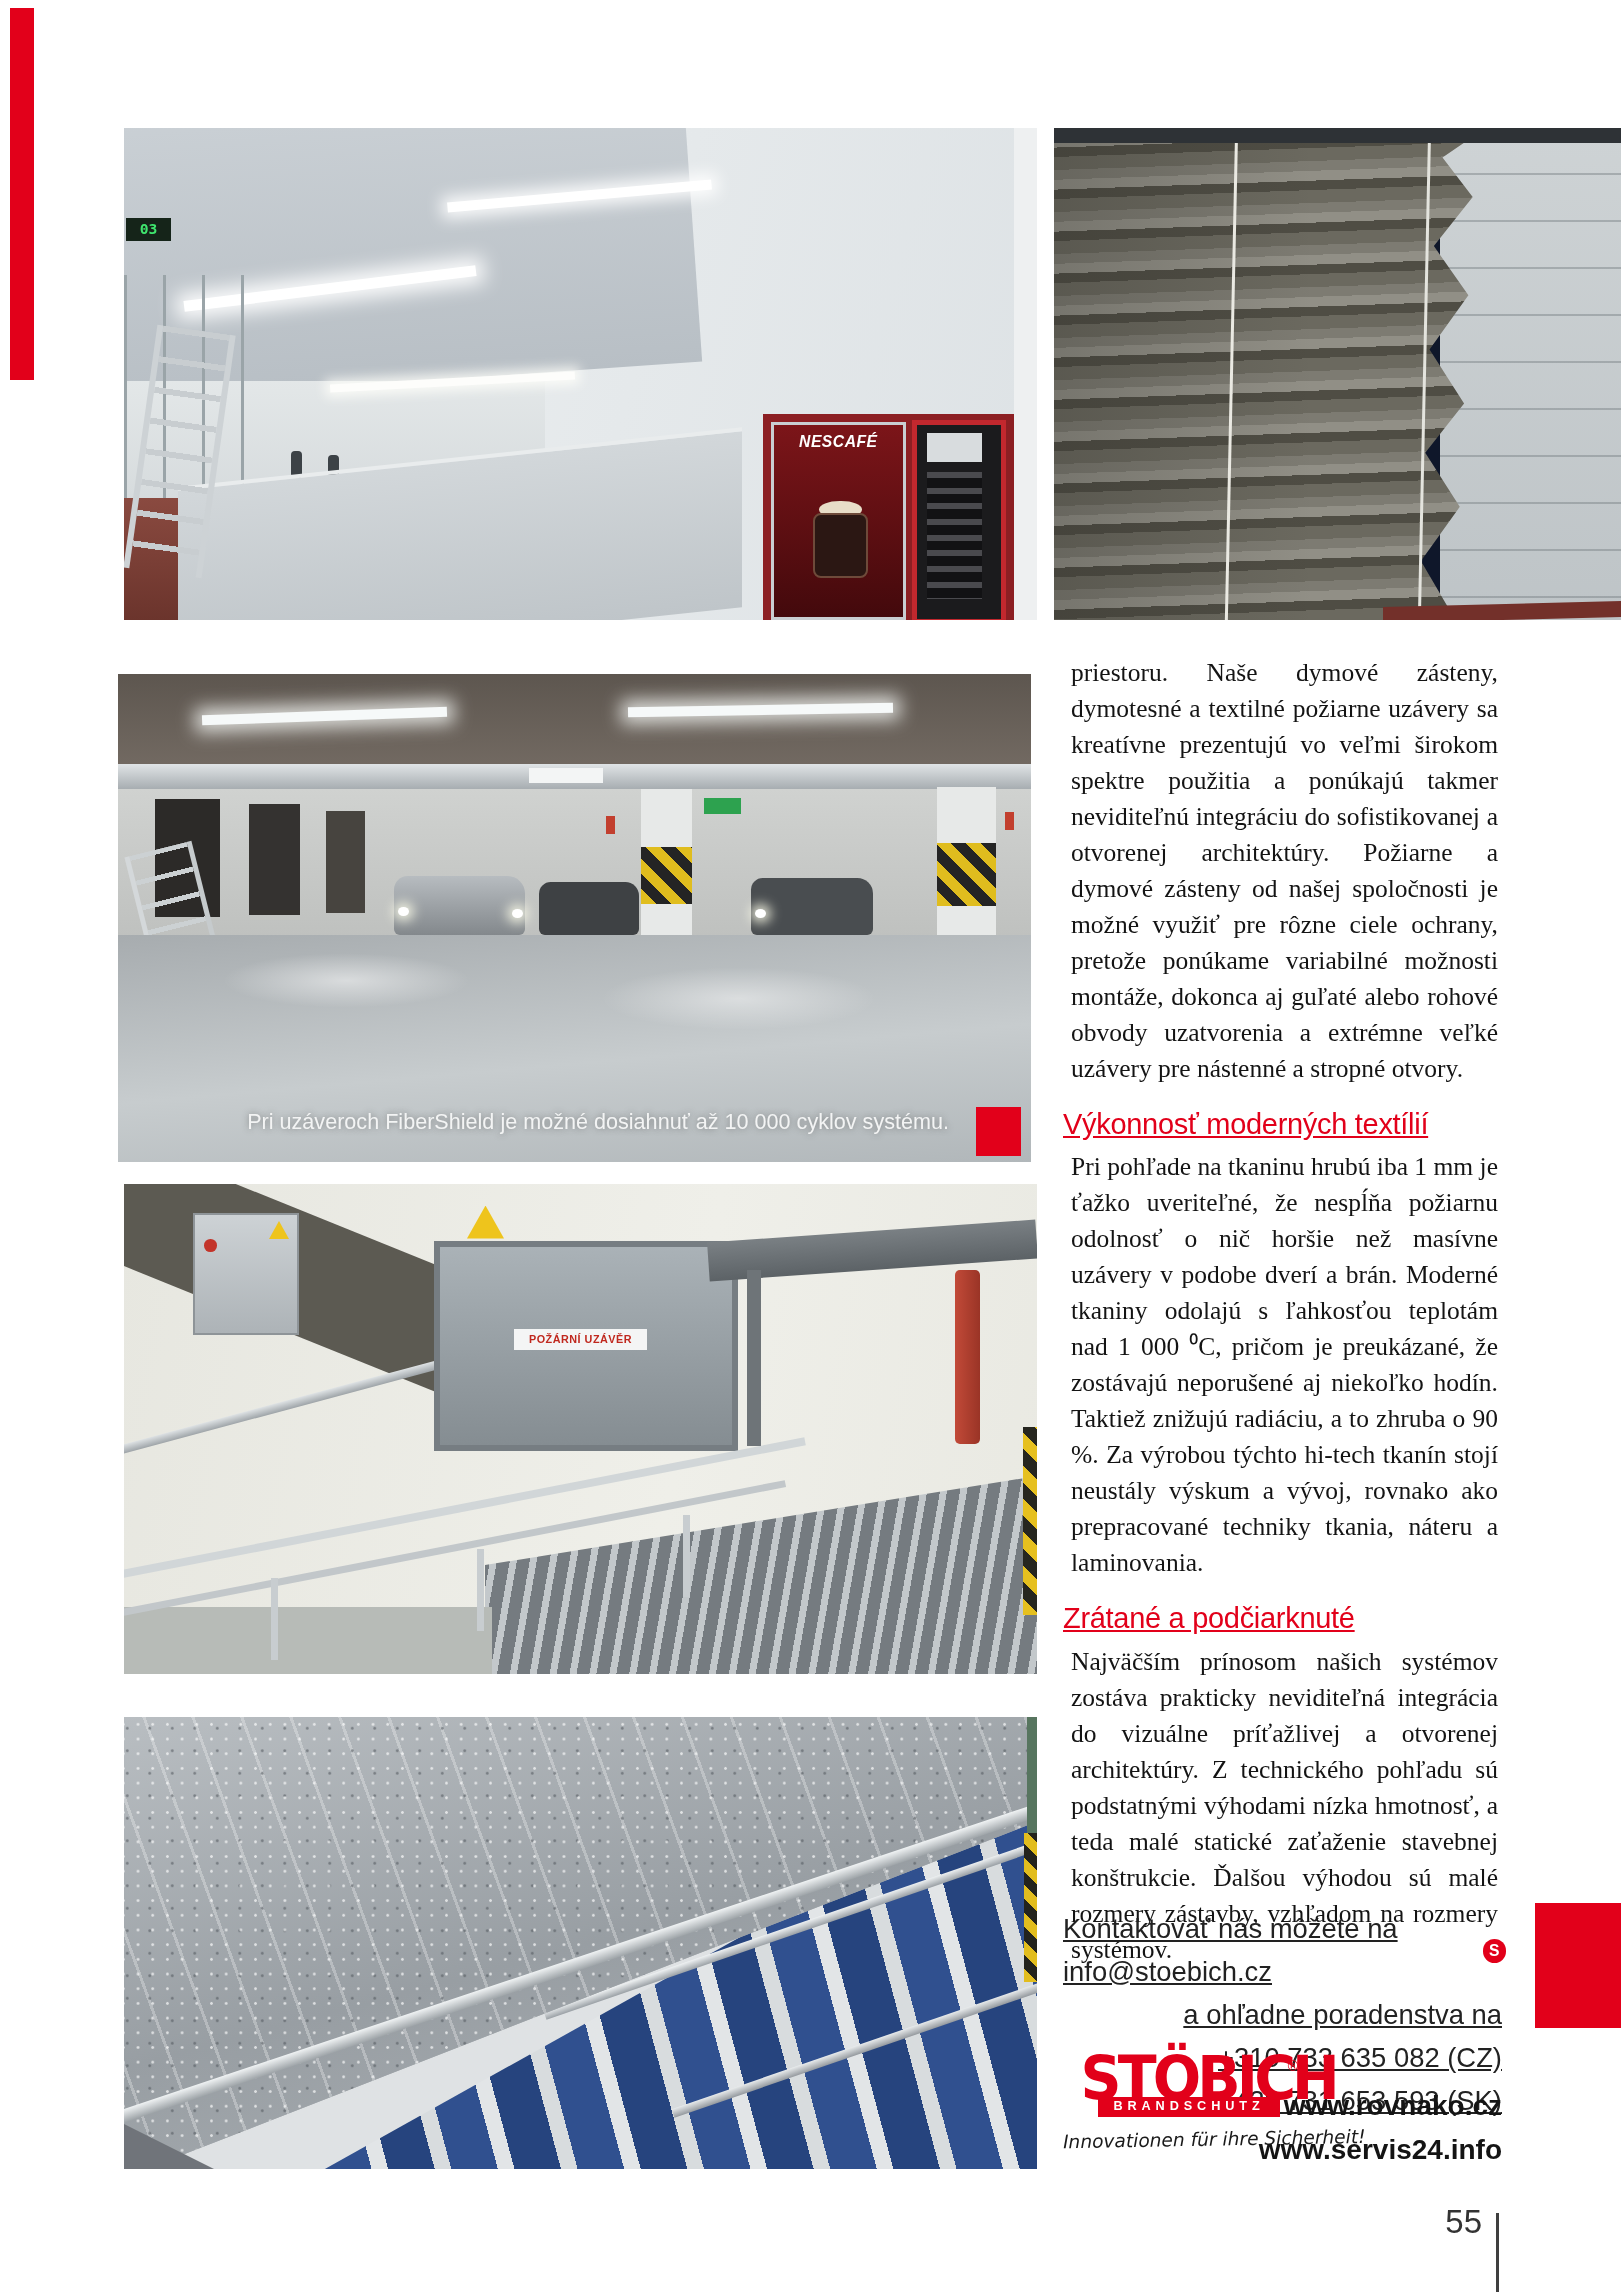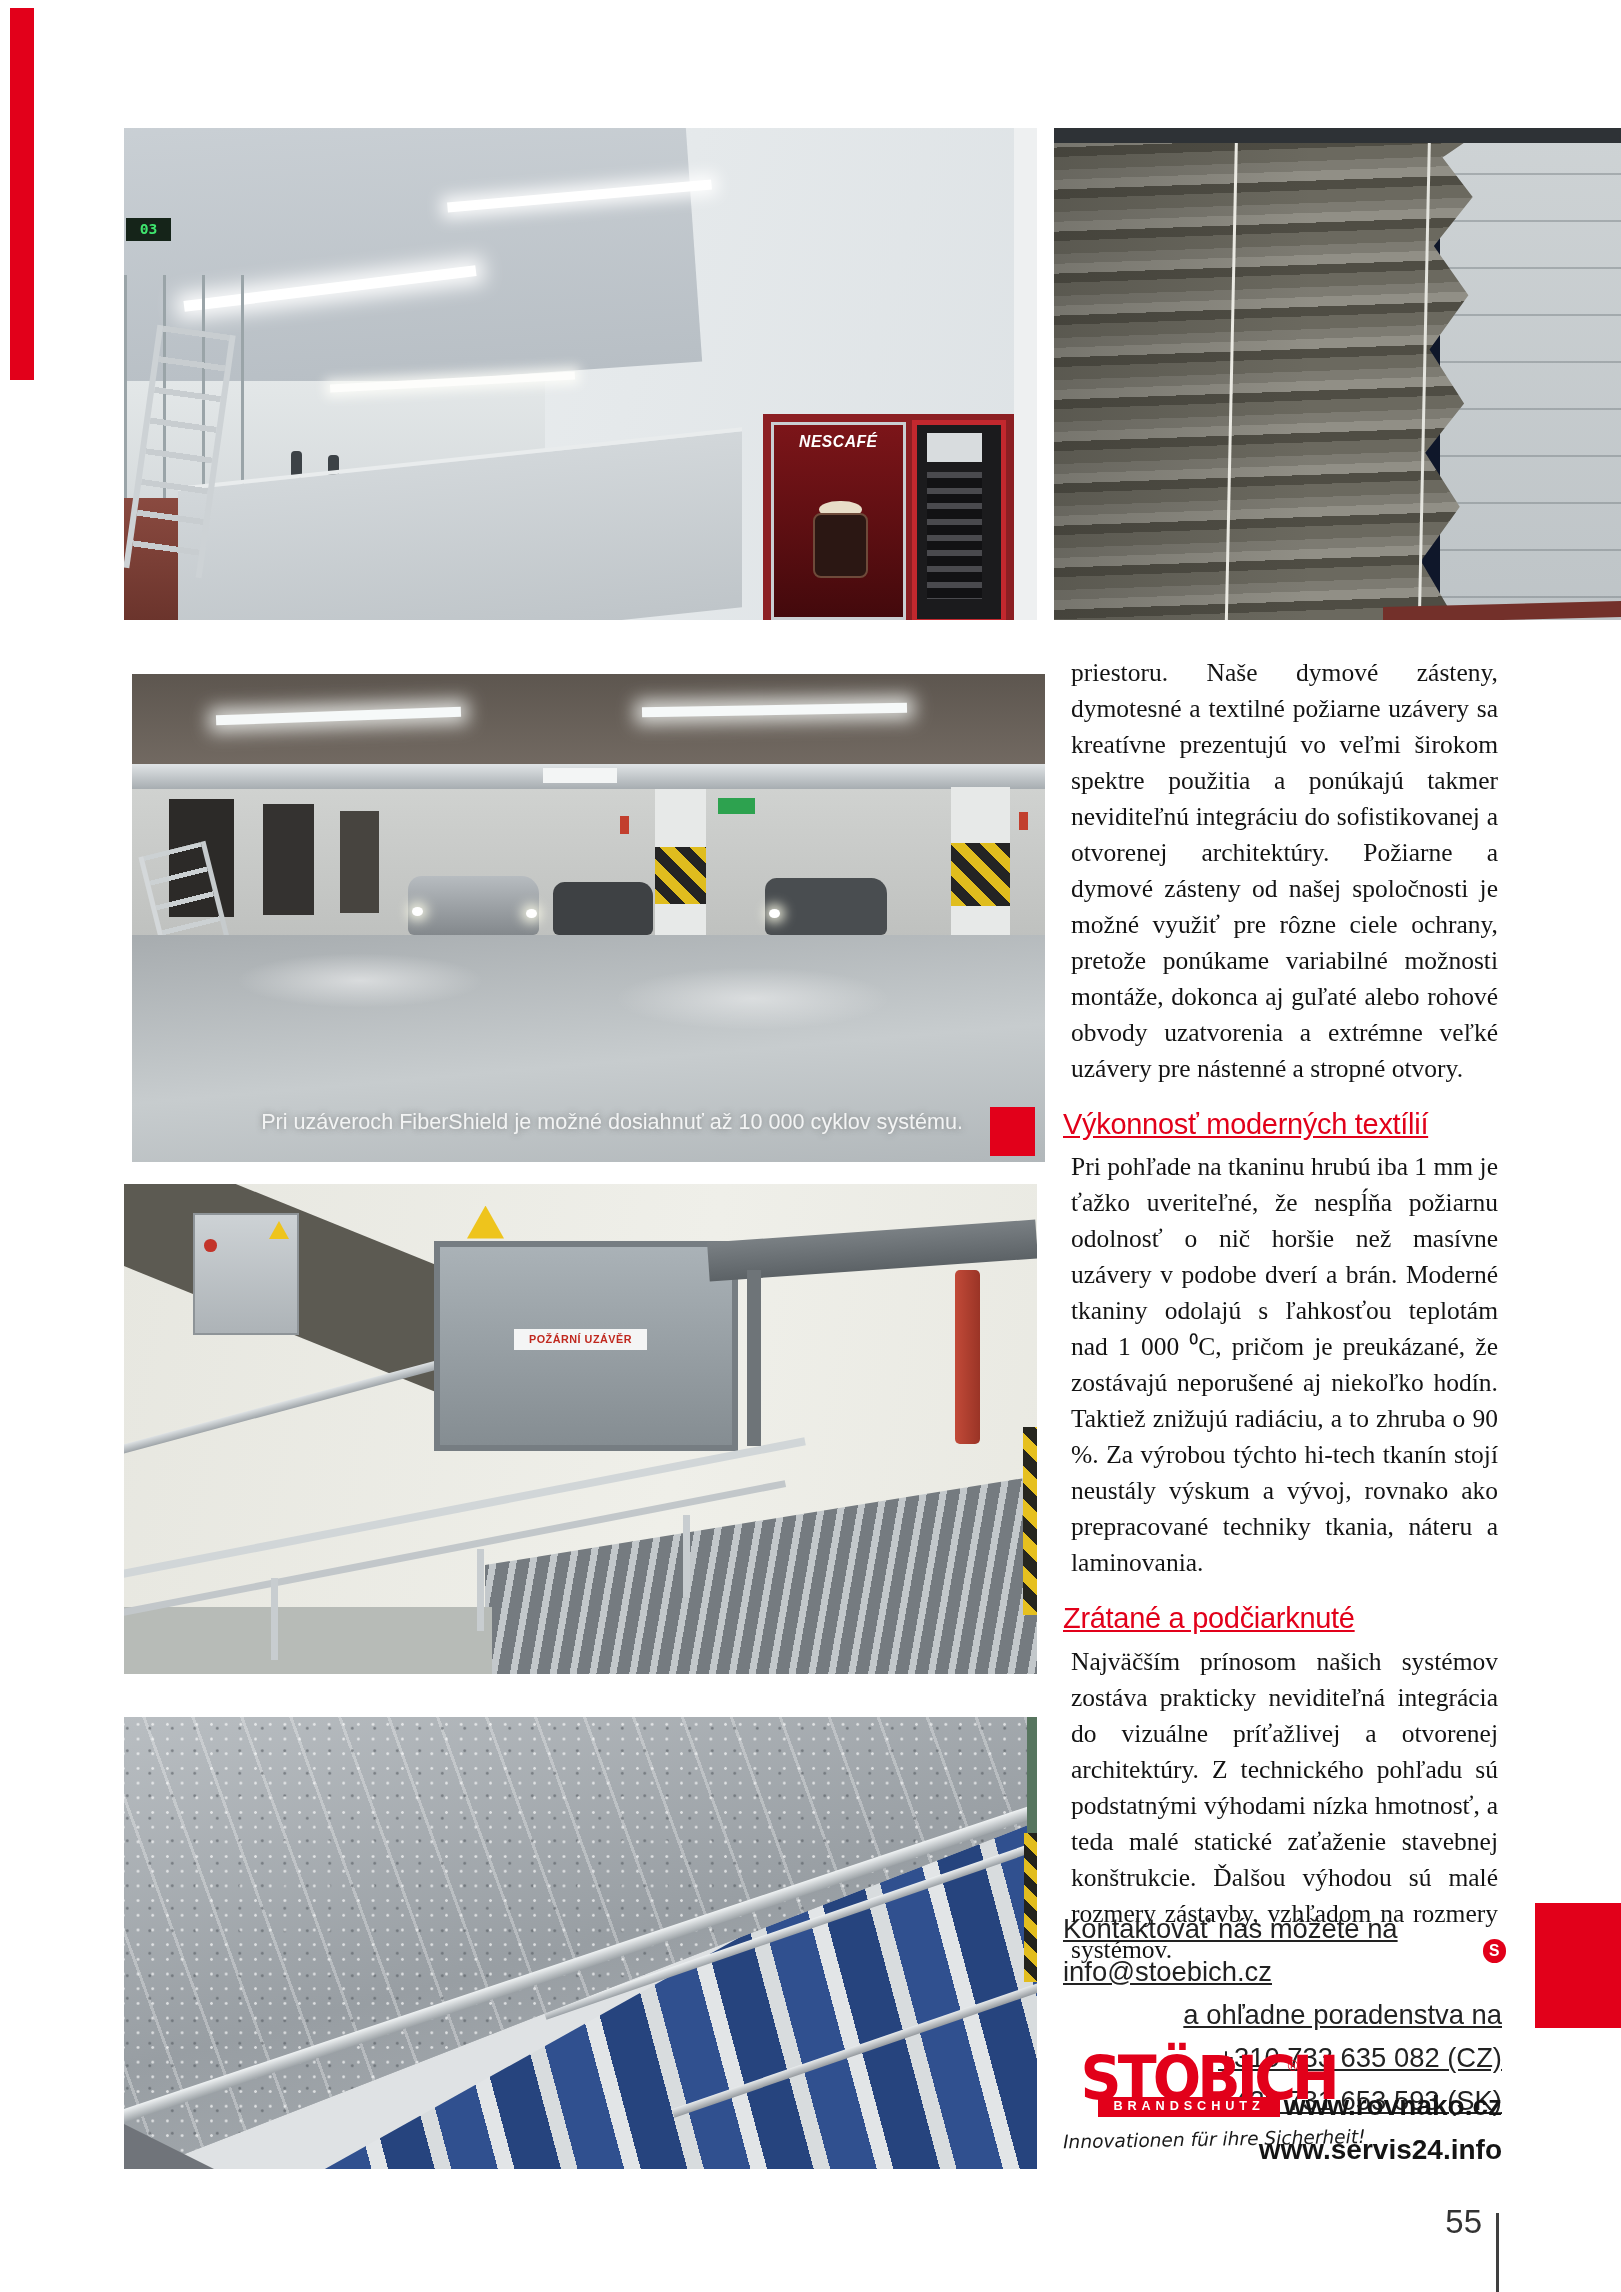--- a/index.html
+++ b/index.html
@@ -45,21 +45,21 @@
   .p2-ceil{left:0;top:0;width:100%;height:14.7px;background:#2e3236;}
   .p2-curtain{left:0;top:0;width:76%;height:100%;
     background:repeating-linear-gradient(178deg,#7d7b72 0 9.8px,#918f86 9.8px 19.6px,#4f4d44 19.6px 29px,#6b695f 29px 42px);
     clip-path:polygon(0 0,100% 0,90% 6%,97% 14%,88% 24%,96% 34%,87% 45%,95% 56%,86% 66%,94% 77%,85% 88%,93% 100%,0 100%);}
   .p2-shade{left:0;top:0;width:76%;height:100%;background:linear-gradient(90deg,rgba(40,40,36,.25),rgba(0,0,0,0) 60%);}
   .p2-cable1{left:31%;top:0;width:2.9px;height:100%;background:#eae9e2;transform:rotate(1.2deg);}
   .p2-cable2{left:65%;top:0;width:2.9px;height:100%;background:#e4e4de;transform:rotate(1.2deg);}
   .p2-floor{right:0;bottom:0;width:42%;height:15.7px;background:#73302a;transform:skewY(-1.5deg);}
 
   
-  #ph3{left:132px;top:674px;width:913px;height:488px;}
+  #ph3{left:118px;top:674px;width:913px;height:488px;}
   .p3-ceil{left:0;top:0;width:100%;height:118px;background:linear-gradient(#5d564f,#786f67);}
   .p3-tube1{left:84px;top:37px;width:245px;height:9.8px;background:#f6f9f9;box-shadow:0 0 17.6px 6.9px rgba(250,252,250,.8);transform:rotate(-2deg);}
   .p3-tube2{left:510px;top:31px;width:265px;height:9.8px;background:#f6f9f9;box-shadow:0 0 17.6px 6.9px rgba(250,252,250,.8);transform:rotate(-1deg);}
   .p3-beam{left:0;top:90px;width:100%;height:24.5px;background:linear-gradient(#e0e4e6,#a7adb1);}
   .p3-beamlbl{left:45%;top:94px;width:74px;height:14.7px;background:#f3f5f5;}
   .p3-wall{left:0;top:115px;width:100%;height:147px;background:linear-gradient(#d0d2d0,#bfc1bf);}
   .p3-door1{left:37px;top:125px;width:65px;height:118px;background:#2c2a28;}
   .p3-door2{left:131px;top:130px;width:51px;height:111px;background:#343230;}
   .p3-door3{left:208px;top:137px;width:39px;height:102px;background:#47443f;}
   .p3-col1{left:523px;top:115px;width:51px;height:147px;background:#e7e9e8;}

